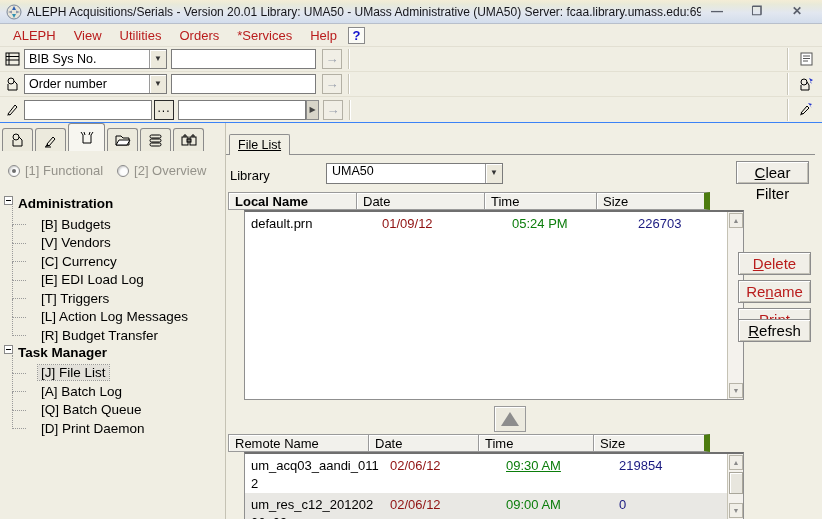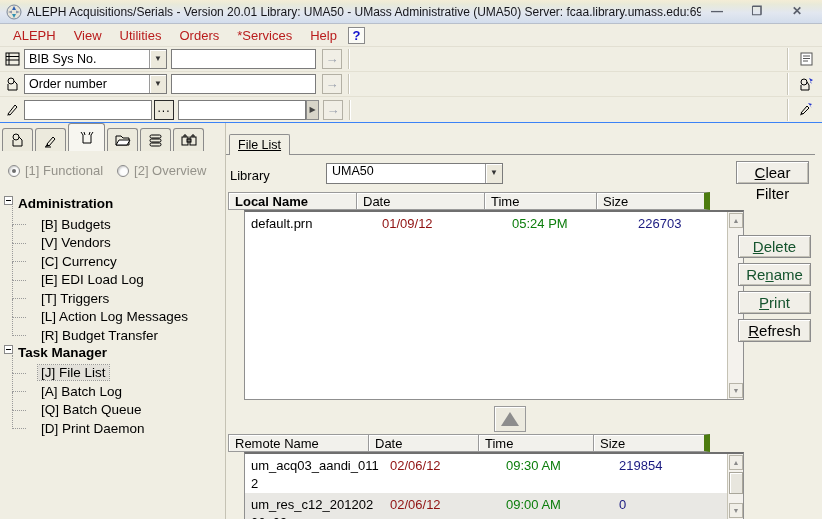--- a/index.html
+++ b/index.html
@@ -82,21 +82,21 @@
     font-size:12.5px; text-decoration:underline;
   }
   .libraryrow { position:absolute; left:4px; top:45px; font-size:13px; }
   .libcombo { position:absolute; left:100px; top:40px; width:177px; height:21px; display:flex; border:1px solid #7b7b7b; background:#fff; }
   .libcombo .cval { flex:1; padding:0 5px; font-size:12.5px; }
   .btn {
     position:absolute; width:73px; height:23px; background:#f1efe8;
     border:1px solid #8c8c8c; box-shadow:inset 1px 1px 0 #fff, inset -1px -1px 0 #c2c0b6;
     font-size:15px; text-align:center; line-height:21px; color:#000;
   }
-  .btn.disabled { color:#14532d; }
+  .btn.disabled { color:#b91c1c;margin-top:17px; }
   .btn .uk { text-decoration:underline; }
   .clearfilter { left:510px; top:38px; }
   .bdelete  { left:512px; top:112px; }
   .brename  { left:512px; top:140px; }
   .bprint   { left:512px; top:168px; }
   .brefresh { left:512px; top:196px; }
   
   .grid-h { position:absolute; left:2px; display:flex; height:18px; }
   .hcell {
     background:#f2f1ec; border:1px solid #9a9a9a; border-right:none;
@@ -382,21 +382,21 @@
     <div class="grid-h" style="top:311px;">
       <div class="hcell" style="width:140px;">Remote Name</div>
       <div class="hcell" style="width:110px;">Date</div>
       <div class="hcell" style="width:115px;">Time</div>
       <div class="hcell" style="width:117px;">Size</div>
     </div>
     <div class="grid-b" style="top:329px; width:500px; height:68px;">
       <div class="brow">
         <div class="bcell" style="width:139px;">um_acq03_aandi_0112</div>
         <div class="bcell c-date" style="width:110px;">02/06/12</div>
-        <div class="bcell c-time" style="width:115px; padding-left:12px;">09:30 AM</div>
+        <div class="bcell c-time" style="width:115px; padding-left:12px;text-decoration:underline;">09:30 AM</div>
         <div class="bcell c-size" style="width:98px; padding-left:10px;">219854</div>
       </div>
       <div class="brow alt">
         <div class="bcell" style="width:139px;">um_res_c12_20120206_09.um_res</div>
         <div class="bcell c-date" style="width:110px;">02/06/12</div>
         <div class="bcell c-time" style="width:115px; padding-left:12px;">09:00 AM</div>
         <div class="bcell c-size" style="width:98px; padding-left:10px;">0</div>
       </div>
       <div class="vsb">
         <div class="sbtn up">▲</div>

